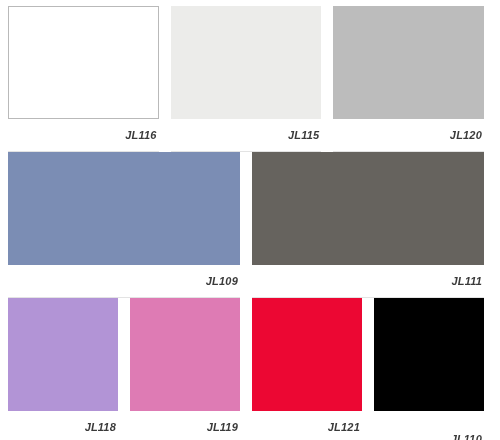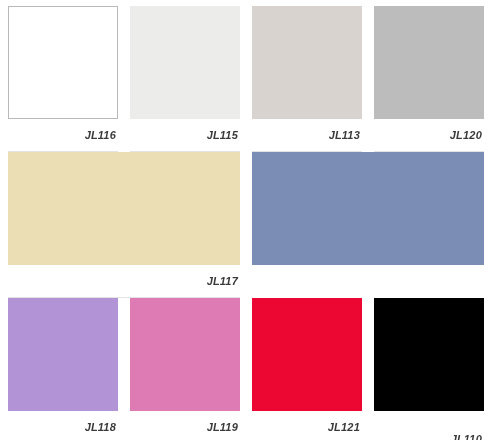--- a/index.html
+++ b/index.html
@@ -82,41 +82,38 @@
           <span class="swatch-label" style="color: rgb(58, 58, 58);">JL116</span>
         </div>
       </div>
       <div class="swatch-cell">
         <div class="swatch-chip" title="JL115" style="background: rgb(236, 236, 234);"></div>
         <div class="swatch-label-bar" style="border-bottom-color: rgb(227, 227, 227);">
           <span class="swatch-label" style="color: rgb(58, 58, 58); margin-left: 44px;">JL115</span>
         </div>
       </div>
       <div class="swatch-cell">
-        <div class="swatch-chip" title="JL113" style="background: rgb(216, 211, 206);"></div>
-        <div class="swatch-label-bar" style="border-bottom-color: rgb(227, 227, 227);">
-          <span class="swatch-label" style="color: rgb(58, 58, 58);">JL113</span>
-        </div>
-      </div>
-      <div class="swatch-cell">
         <div class="swatch-chip" title="JL120" style="background: rgb(188, 188, 188);"></div>
         <div class="swatch-label-bar" style="border-bottom-color: rgb(227, 227, 227);">
           <span class="swatch-label" style="color: rgb(58, 58, 58);">JL120</span>
         </div>
       </div>
     </div>
     <div class="swatch-row">
       <div class="swatch-cell">
-        <div class="swatch-chip" title="JL117" style="background: rgb(235, 221, 180);"></div>
+        <div class="swatch-chip" title="JL109" style="background: rgb(123, 141, 180);"></div>
         <div class="swatch-label-bar" style="border-bottom-color: rgb(227, 227, 227);">
-          <span class="swatch-label" style="color: rgb(58, 58, 58);">JL117</span>
+          <span class="swatch-label" style="color: rgb(58, 58, 58);">JL109</span>
         </div>
       </div>
       <div class="swatch-cell">
-        <div class="swatch-chip" title="JL109" style="background: rgb(123, 141, 180);"></div>
+        <div class="swatch-chip" title="JL111" style="background: rgb(102, 99, 94);"></div>
+        <div class="swatch-label-bar" style="border-bottom-color: rgb(227, 227, 227);">
+          <span class="swatch-label" style="color: rgb(58, 58, 58);">JL111</span>
+        </div>
       </div>
     </div>
     <div class="swatch-row">
       <div class="swatch-cell">
         <div class="swatch-chip" title="JL118" style="background: rgb(178, 148, 214);"></div>
         <div class="swatch-label-bar" style="border-bottom-color: rgb(227, 227, 227);">
           <span class="swatch-label" style="color: rgb(58, 58, 58); margin-left: 9px;">JL118</span>
         </div>
       </div>
       <div class="swatch-cell">

